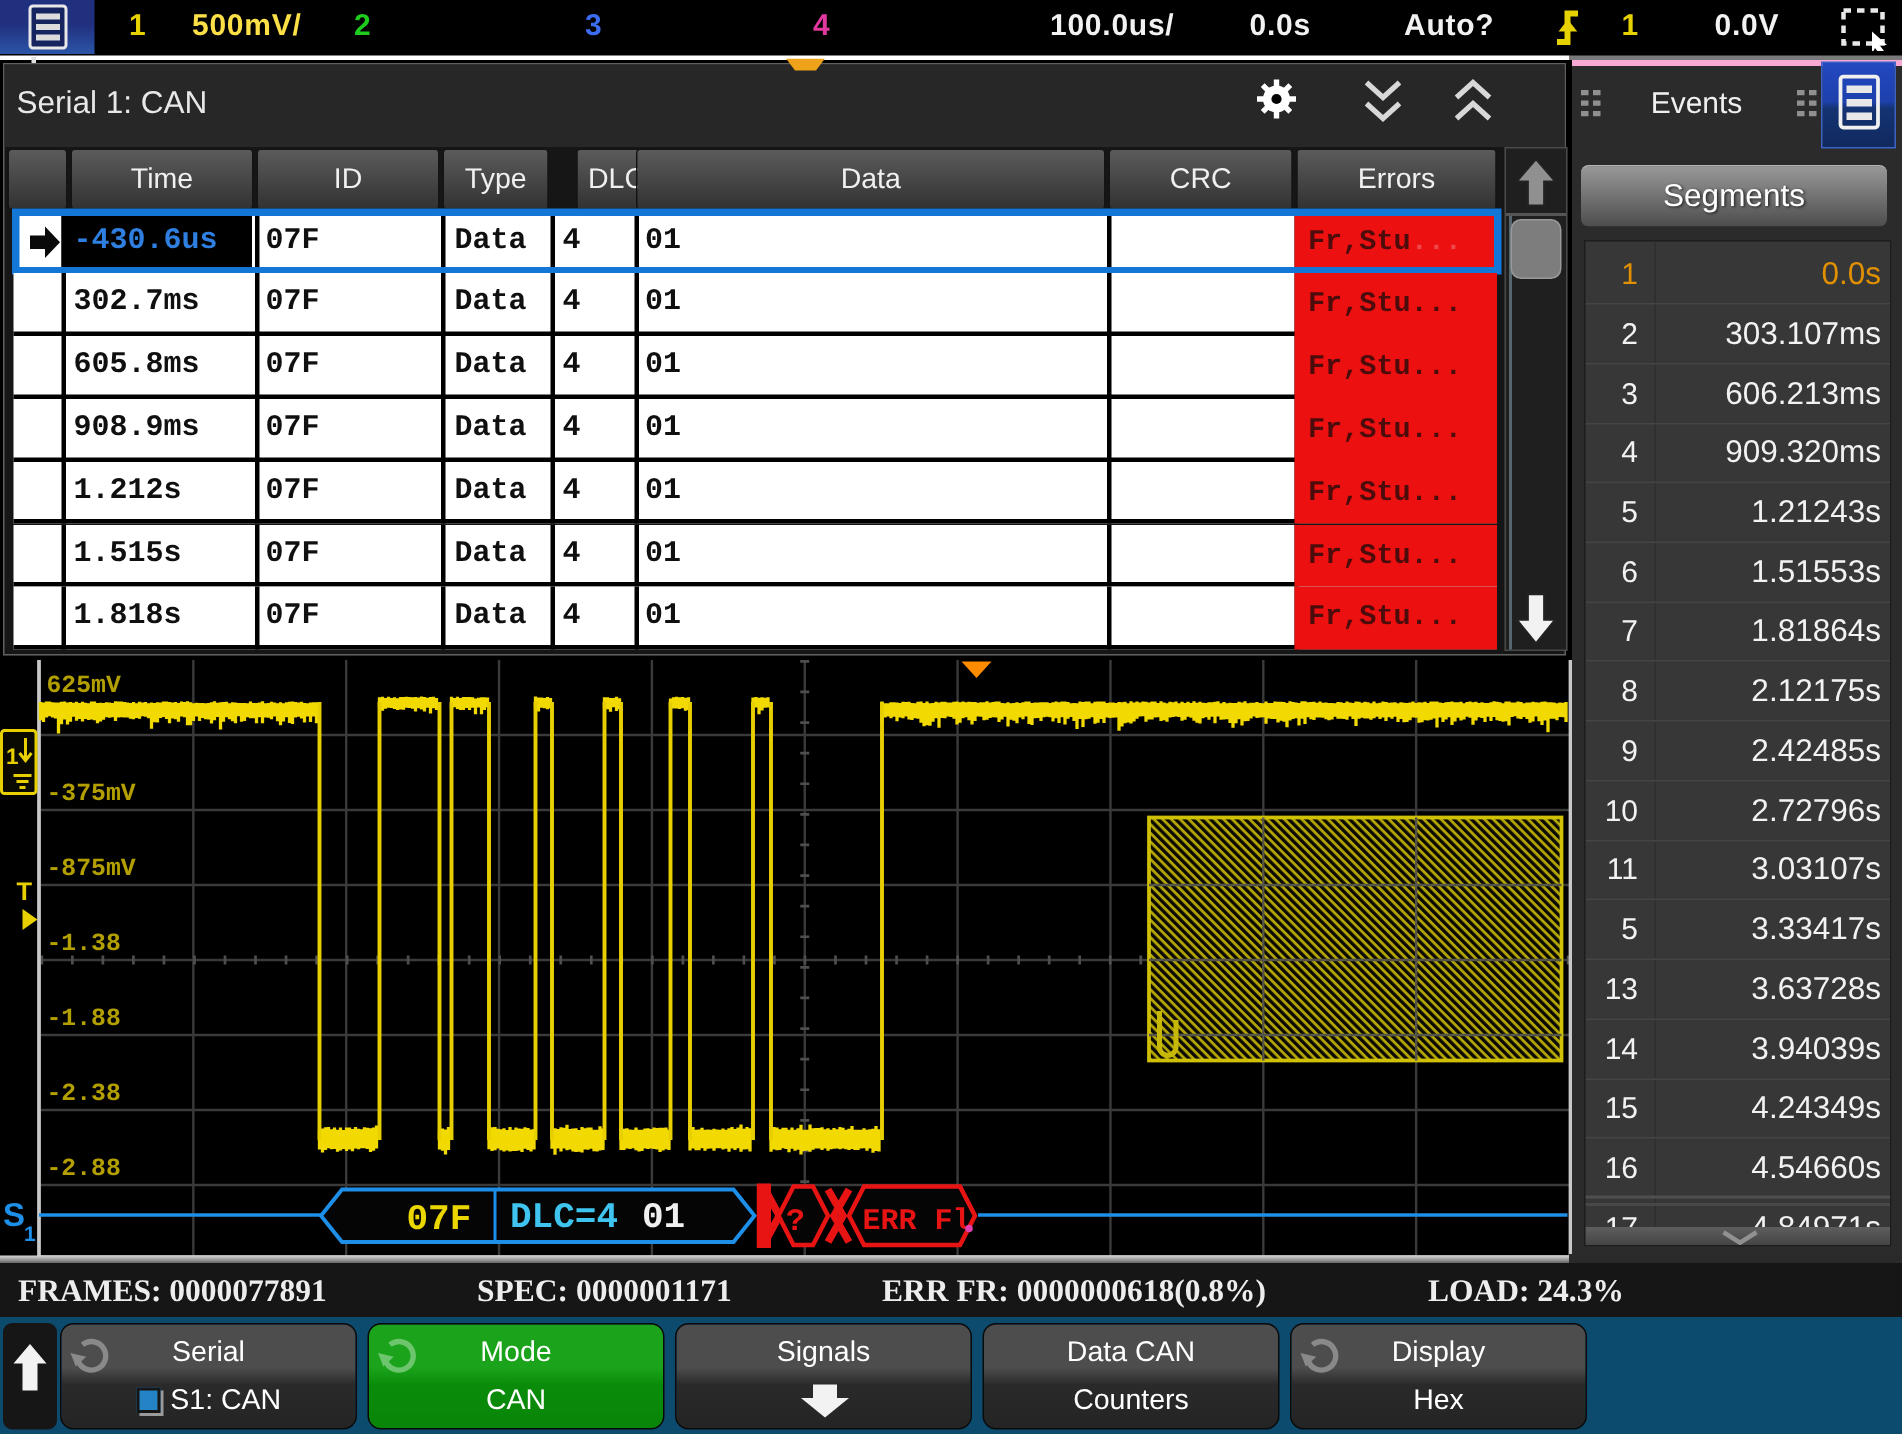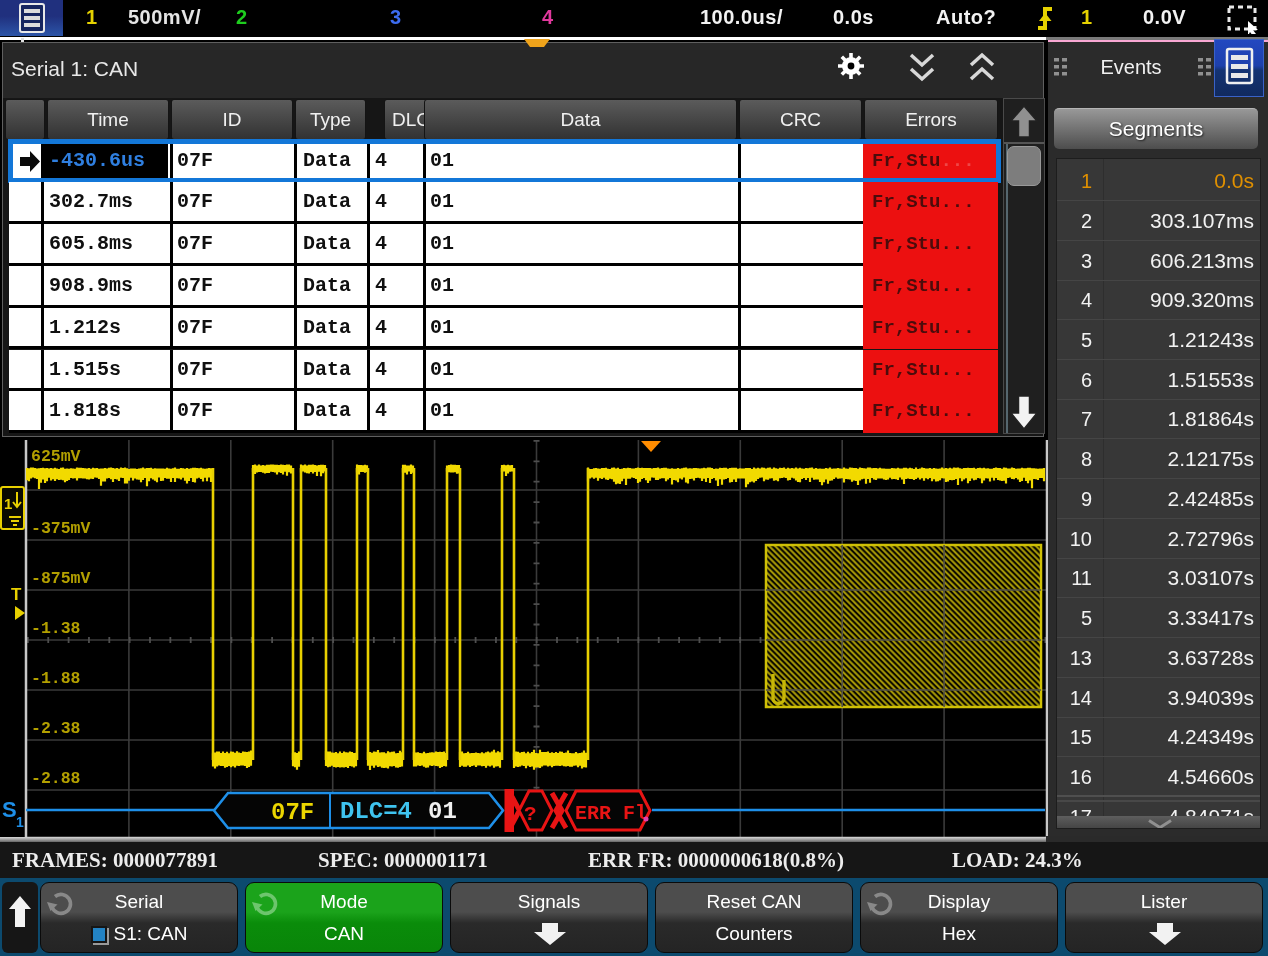--- a/index.html
+++ b/index.html
@@ -7,21 +7,21 @@
 #menubtn{left:0;top:0;width:63px;height:36px;background:linear-gradient(#20307e 45%,#2c55a8)}
 .tbt{position:absolute;top:6px;font-size:20px;font-weight:700;color:#f2f2f2;letter-spacing:0.5px}
 #topline{left:0;top:37px;width:1046px;height:3px;background:#fff}
 #toplineR{left:1046px;top:37px;width:222px;height:3px;background:#7a7a7a}
 #win{left:2px;top:42px;width:1042px;height:395px;background:#161616;border:1px solid #606060;z-index:5}
 #wtitle{position:absolute;left:8px;top:14px;font-size:21px;color:#e8e8e8}
 .hcell{position:absolute;top:56px;height:41px;background:linear-gradient(#5b5b5b,#323232);border:1px solid #141414;border-radius:3px;color:#f0f0f0;font-size:19px;text-align:center;line-height:39px}
 .trow{position:absolute;left:6px;width:989px;background:#fff}
 .tsep{position:absolute;top:0;width:2.5px;height:100%;background:#000}
 .tcell{position:absolute;top:0;height:100%;font-family:"Liberation Mono",monospace;font-size:20px;font-weight:700;color:#101010;line-height:40px;white-space:pre}
-#rpanel{left:1048px;top:40px;width:220px;height:798px;background:#2b2b2b;border-top:2px solid #f9a8d4;z-index:5}
+#rpanel{left:1048px;top:40px;width:220px;height:798px;background:#2b2b2b;border-top:4px solid #f9a8d4;z-index:5}
 #segbtn{position:absolute;left:6px;top:66px;width:204px;height:41px;background:linear-gradient(#989898,#4d4d4d);border-radius:5px;border-top:1px solid #b5b5b5;color:#fff;font-size:21px;text-align:center;line-height:40px;text-shadow:1px 1px 2px #222}
 #seglist{position:absolute;left:8px;top:116px;width:205px;height:671px;background:#373737;border:1px solid #1d1d1d;overflow:hidden}
 .segrow{position:absolute;left:0;width:100%;height:40px;border-bottom:1px solid #454545;font-size:21px;line-height:40px;color:#f2f2f2}
 .segn{position:absolute;right:168px;top:0;font-size:20px}
 .segt{position:absolute;right:6px;top:0}
 #statussep{left:0;top:837px;width:1046px;height:5px;background:linear-gradient(#d8d8d8,#666);z-index:6}
 #statusbar{left:0;top:842px;width:1268px;height:36px;background:#161616;z-index:6;font-family:Liberation Serif, serif;font-size:21px;font-weight:700;color:#ededed}
 .stx{position:absolute;top:6px;white-space:pre}
 #softkeys{left:0;top:878px;width:1268px;height:78px;background:#0c4a6e;z-index:6}
 .skb{position:absolute;top:4px;width:198px;height:71px;background:linear-gradient(#4d4d4d 42%,#2a2a2a 58%,#242424);border-radius:9px;border:1px solid #0a0a0a}
@@ -79,21 +79,21 @@
     <circle cx="646" cy="819" r="2.5" fill="#e040b0"></circle>
   </svg>
 <div id="topbar" class="abs">
     <div id="menubtn" class="abs"><svg width="63" height="36">
         <rect x="20" y="4" width="24" height="28" fill="#16255f" stroke="#e8e8e8" stroke-width="2" rx="2"></rect>
         <rect x="24" y="9" width="16" height="4" fill="#dcdcdc"></rect>
         <rect x="24" y="16" width="16" height="4" fill="#dcdcdc"></rect>
         <rect x="24" y="23" width="16" height="4" fill="#dcdcdc"></rect>
       </svg></div>
     <span class="tbt" style="left:86px;color:#e6d200">1</span>
-    <span class="tbt" style="left:128px;color:#e5e5e5">500mV/</span>
+    <span class="tbt" style="left:128px;color:#fde047">500mV/</span>
     <span class="tbt" style="left:236px;color:#1ecc1e">2</span>
     <span class="tbt" style="left:390px;color:#3c6cf0">3</span>
     <span class="tbt" style="left:542px;color:#e0389c">4</span>
     <span class="tbt" style="left:700px;color:#f2f2f2">100.0us/</span>
     <span class="tbt" style="left:833px;color:#f2f2f2">0.0s</span>
     <span class="tbt" style="left:936px;color:#f2f2f2">Auto?</span>
     <span class="tbt" style="left:1081px;color:#e6d200">1</span>
     <span class="tbt" style="left:1143px;color:#f2f2f2">0.0V</span>
     <svg class="abs" style="left:1036px;top:2px" width="26" height="32">
       <path d="M2 26 H9 V7 H16" stroke="#e6d200" stroke-width="4" fill="none"></path>
@@ -393,29 +393,23 @@
         </svg></div>
       <div class="skt" style="top:40px">CAN</div>
     </div>
     <div class="skb" style="left:450px">
       <div class="skt" style="top:8px">Signals</div>
       <svg style="position:absolute;left:79px;top:36px" width="40" height="28">
         <path d="M12 4 H28 V13 H36 L20 26 L4 13 H12 z" fill="#f2f2f2"></path>
       </svg>
     </div>
     <div class="skb" style="left:655px">
-      <div class="skt" style="top:8px">Reset CAN</div>
+      <div class="skt" style="top:8px">Data CAN</div>
       <div class="skt" style="top:40px">Counters</div>
     </div>
     <div class="skb" style="left:860px">
       <div class="skt" style="top:8px">Display</div>
       <div style="position:absolute;left:5px;top:8px;opacity:0.8"><svg width="30" height="28">
           <path d="M9 5.5 A9.5 9.5 0 1 1 6 16" stroke="#999999" stroke-width="3.6" fill="none"></path>
           <path d="M1 11 l10.5 2.5 -7 6.5 z" fill="#999999"></path>
         </svg></div>
       <div class="skt" style="top:40px">Hex</div>
     </div>
-    <div class="skb" style="left:1065px">
-      <div class="skt" style="top:8px">Lister</div>
-      <svg style="position:absolute;left:79px;top:36px" width="40" height="28">
-        <path d="M12 4 H28 V13 H36 L20 26 L4 13 H12 z" fill="#f2f2f2"></path>
-      </svg>
-    </div>
   </div>
 </body></html>

